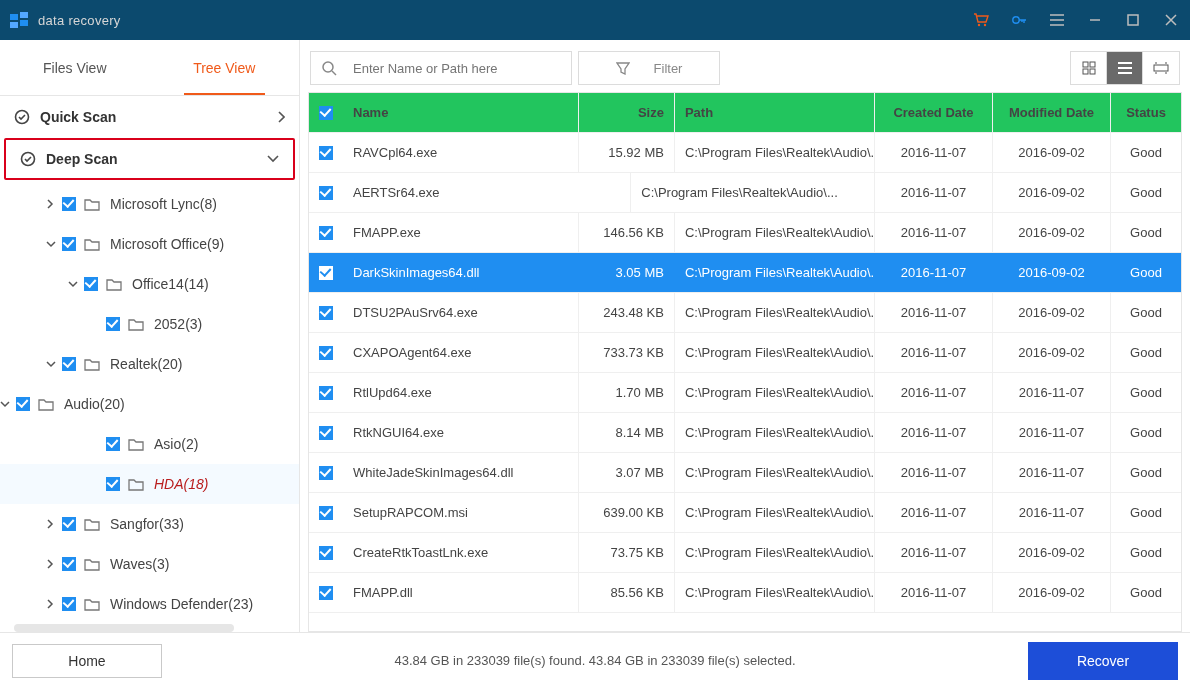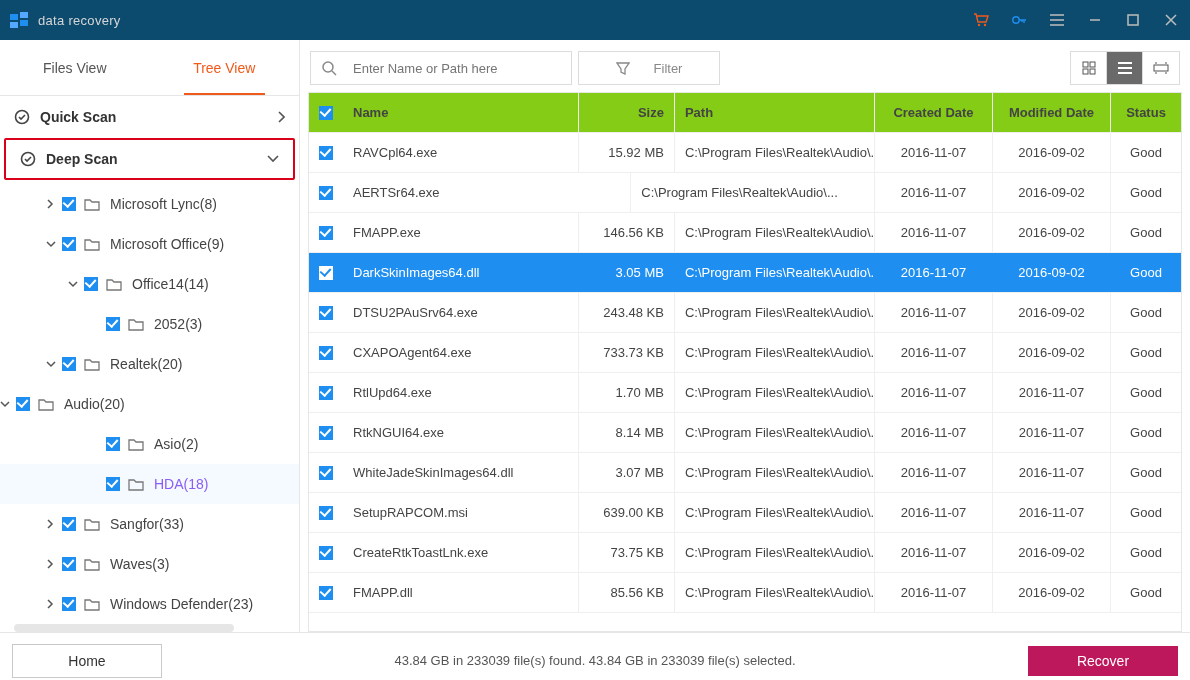--- a/index.html
+++ b/index.html
@@ -27,38 +27,38 @@
   .scan-section .chev { margin-left:auto; color:#555; }
   .scan-section .ok { margin-right:10px; }
   .deep-highlight { border:2px solid #d9001b; margin:0 4px 4px 4px; border-radius:2px; }
 
   .tree { flex:1; overflow:auto; padding-bottom:8px; }
   .node { height:40px; display:flex; align-items:center; font-size:14px; color:#444; cursor:default; }
   .node .chev { width:10px; margin-right:6px; color:#555; }
   .node .cb { width:14px; height:14px; border:1.5px solid #1f8ef1; background:#1f8ef1; margin-right:8px; position:relative; }
   .node .cb::after { content:""; position:absolute; left:2px; top:-1px; width:5px; height:8px; border:2px solid #fff; border-top:none; border-left:none; transform:rotate(42deg); }
   .node .fld { margin-right:10px; color:#777; display:inline-flex; }
-  .node.active { color:#8b5cf6; background:#f4faff; }
+  .node.active { color:#b91c1c; background:#f4faff;font-style:italic; }
 
   .sidebar-scroll-hint { height:8px; background:#e6e6e6; margin:0 4px 0 14px; border-radius:4px; width:220px; }
 
   
   .content { flex:1; display:flex; flex-direction:column; padding:8px 8px 0 8px; }
   .toolbar { height:44px; display:flex; align-items:center; gap:6px; padding:4px 2px 8px 2px; }
   .search { width:262px; height:34px; border:1px solid #dcdcdc; display:flex; align-items:center; padding:0 10px; color:#888; background:#fff; }
   .search input { border:none; outline:none; flex:1; font-size:13px; color:#333; }
   .filterbox { width:142px; height:34px; border:1px solid #dcdcdc; display:flex; align-items:center; justify-content:center; gap:24px; color:#888; }
   .viewtoggle { margin-left:auto; display:flex; border:1px solid #dcdcdc; height:34px; }
   .vbtn { width:36px; display:flex; align-items:center; justify-content:center; border-right:1px solid #dcdcdc; color:#555; }
   .vbtn:last-child { border-right:none; }
   .vbtn.active { background:#6a6a6a; color:#fff; }
 
   .grid { flex:1; border:1px solid #e6e6e6; display:flex; flex-direction:column; overflow:hidden; }
   .ghead, .grow { display:flex; align-items:center; height:40px; border-bottom:1px solid #efefef; }
-  .ghead { font-weight:600; color:#444; background:#84cc16; }
+  .ghead { font-weight:600; color:#444; background:#22c55e; }
   .gcell { padding:0 10px; overflow:hidden; white-space:nowrap; text-overflow:ellipsis; font-size:13px; color:#444; border-right:1px solid #efefef; height:100%; display:flex; align-items:center; }
   .ghead .gcell:last-child, .grow .gcell:last-child { border-right:none; }
   .c-chk  { width:34px; justify-content:center; border-right:none; }
   .c-name { flex:1.8; }
   .c-size { width:96px; justify-content:flex-end; }
   .c-path { flex:1.5; }
   .c-cd   { width:118px; justify-content:center; }
   .c-md   { width:118px; justify-content:center; }
   .c-st   { width:70px; justify-content:center; }
   .grow.sel { background:#1f8ef1; color:#fff; }
@@ -69,21 +69,21 @@
   .grow.sel .cb::after { border-color:#1f8ef1; }
   .gscroll { overflow-y:scroll; flex:1; }
   .gscroll::-webkit-scrollbar { width:12px; }
   .gscroll::-webkit-scrollbar-thumb { background:#c8c8c8; }
   .gscroll::-webkit-scrollbar-track { background:#f1f1f1; }
 
   
   .footer { height:56px; border-top:1px solid #e6e6e6; display:flex; align-items:center; padding:0 12px; }
   .homebtn { width:150px; height:34px; border:1px solid #c9c9c9; display:flex; align-items:center; justify-content:center; font-size:14px; color:#333; background:#fff; }
   .status { flex:1; text-align:center; color:#555; font-size:13px; }
-  .recover { width:150px; height:30px; background:#be185d; color:#fff; display:flex; align-items:center; justify-content:center; font-size:14px; }
+  .recover { width:150px; height:38px; background:#1d4ed8; color:#fff; display:flex; align-items:center; justify-content:center; font-size:14px; }
 
   
   svg { display:block; }
 </style>
 </head>
 <body>
 
 <div class="titlebar">
   <span class="logo">
     <svg width="20" height="16">

